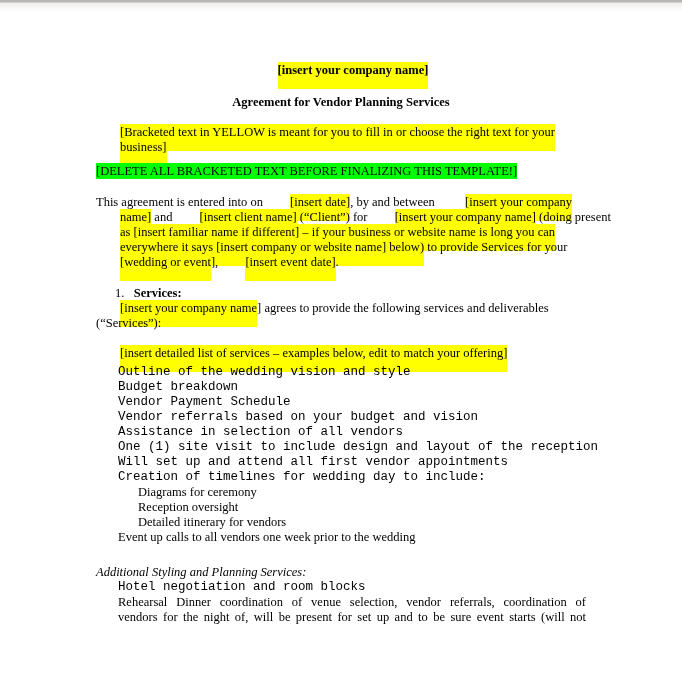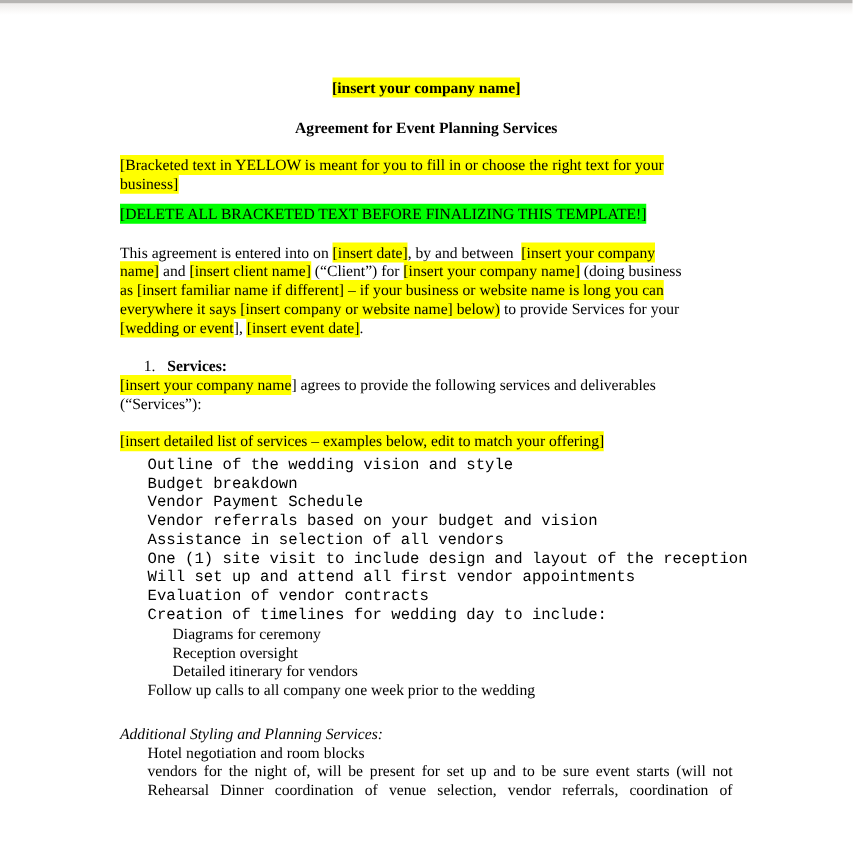--- a/index.html
+++ b/index.html
@@ -32,45 +32,45 @@
   .block.center { text-align: center; }
   .block.bold .seg { font-weight: bold; }
   .block.italic .seg { font-style: italic; }
   .line { white-space: pre; }
   .block.justify .line {
     white-space: normal;
     text-align: justify;
     text-align-last: justify;
   }
   .seg.bold { font-weight: bold; }
-  .seg.hl-yellow { background: var(--hl-yellow, #ffff00); padding-top: 1px; padding-bottom: 1px; }
+  .seg.hl-yellow { background: var(--hl-yellow, #ffff00); padding-top: 1px; padding-bottom: 12px; margin-left: 24px; }
   .seg.hl-green  { background: var(--hl-green, #00ff00); padding-top: 1px; padding-bottom: 1px; }
 </style>
 </head>
 <body style="--hl-yellow: #ffff00; --hl-green: #00ff00; background: rgb(255, 255, 255);">
 
 <div class="top-edge"></div>
 
 <div class="doc">
     <div class="block center bold">
       <div class="line"><span class="seg hl-yellow">[insert your company name]</span></div>
     </div>
     <div class="block center bold" style="margin-top: 17px;">
-      <div class="line"><span class="seg">Agreement for Event Planning Services</span></div>
+      <div class="line"><span class="seg">Agreement for Vendor Planning Services</span></div>
     </div>
     <div class="block" style="margin-top: 15px;">
       <div class="line"><span class="seg hl-yellow">[Bracketed text in YELLOW is meant for you to fill in or choose the right text for your</span></div>
       <div class="line"><span class="seg hl-yellow">business]</span></div>
     </div>
     <div class="block" style="margin-top: 9px;">
       <div class="line"><span class="seg hl-green">[DELETE ALL BRACKETED TEXT BEFORE FINALIZING THIS TEMPLATE!]</span></div>
     </div>
     <div class="block" style="margin-top: 16px;">
       <div class="line"><span class="seg">This agreement is entered into on </span><span class="seg hl-yellow">[insert date]</span><span class="seg">, by and between  </span><span class="seg hl-yellow">[insert your company</span></div>
-      <div class="line"><span class="seg hl-yellow">name]</span><span class="seg"> and </span><span class="seg hl-yellow">[insert client name]</span><span class="seg"> (“Client”) for </span><span class="seg hl-yellow">[insert your company name]</span><span class="seg"> (doing business</span></div>
+      <div class="line"><span class="seg hl-yellow">name]</span><span class="seg"> and </span><span class="seg hl-yellow">[insert client name]</span><span class="seg"> (“Client”) for </span><span class="seg hl-yellow">[insert your company name]</span><span class="seg"> (doing present</span></div>
       <div class="line"><span class="seg hl-yellow">as [insert familiar name if different] – if your business or website name is long you can</span></div>
       <div class="line"><span class="seg hl-yellow">everywhere it says [insert company or website name] below)</span><span class="seg"> to provide Services for your</span></div>
       <div class="line"><span class="seg hl-yellow">[wedding or event</span><span class="seg">], </span><span class="seg hl-yellow">[insert event date]</span><span class="seg">.</span></div>
     </div>
     <div class="block" style="margin-top: 16px; padding-left: 19px;">
       <div class="line"><span class="seg">1.   </span><span class="seg bold">Services:</span></div>
     </div>
     <div class="block">
       <div class="line"><span class="seg hl-yellow">[insert your company name</span><span class="seg">] agrees to provide the following services and deliverables</span></div>
       <div class="line"><span class="seg">(“Services”):</span></div>
@@ -79,34 +79,33 @@
       <div class="line"><span class="seg hl-yellow">[insert detailed list of services – examples below, edit to match your offering]</span></div>
     </div>
     <div class="block" style="margin-top: 4px; padding-left: 22px; font-family: Liberation Mono, monospace;">
       <div class="line"><span class="seg">Outline of the wedding vision and style</span></div>
       <div class="line"><span class="seg">Budget breakdown</span></div>
       <div class="line"><span class="seg">Vendor Payment Schedule</span></div>
       <div class="line"><span class="seg">Vendor referrals based on your budget and vision</span></div>
       <div class="line"><span class="seg">Assistance in selection of all vendors</span></div>
       <div class="line"><span class="seg">One (1) site visit to include design and layout of the reception</span></div>
       <div class="line"><span class="seg">Will set up and attend all first vendor appointments</span></div>
-      <div class="line"><span class="seg">Evaluation of vendor contracts</span></div>
       <div class="line"><span class="seg">Creation of timelines for wedding day to include:</span></div>
     </div>
     <div class="block" style="padding-left: 42px;">
       <div class="line"><span class="seg">Diagrams for ceremony</span></div>
       <div class="line"><span class="seg">Reception oversight</span></div>
       <div class="line"><span class="seg">Detailed itinerary for vendors</span></div>
     </div>
     <div class="block" style="padding-left: 22px;">
-      <div class="line"><span class="seg">Follow up calls to all company one week prior to the wedding</span></div>
+      <div class="line"><span class="seg">Event up calls to all vendors one week prior to the wedding</span></div>
     </div>
     <div class="block italic" style="margin-top: 20px;">
       <div class="line"><span class="seg">Additional Styling and Planning Services:</span></div>
     </div>
-    <div class="block" style="padding-left: 22px;">
+    <div class="block" style="padding-left: 22px; font-family: Liberation Mono, monospace;">
       <div class="line"><span class="seg">Hotel negotiation and room blocks</span></div>
     </div>
     <div class="block justify" style="padding-left: 22px;">
+      <div class="line"><span class="seg">Rehearsal Dinner coordination of venue selection, vendor referrals, coordination of</span></div>
       <div class="line"><span class="seg">vendors for the night of, will be present for set up and to be sure event starts (will not</span></div>
-      <div class="line"><span class="seg">Rehearsal Dinner coordination of venue selection, vendor referrals, coordination of</span></div>
     </div>
   </div>
 
 </body></html>

